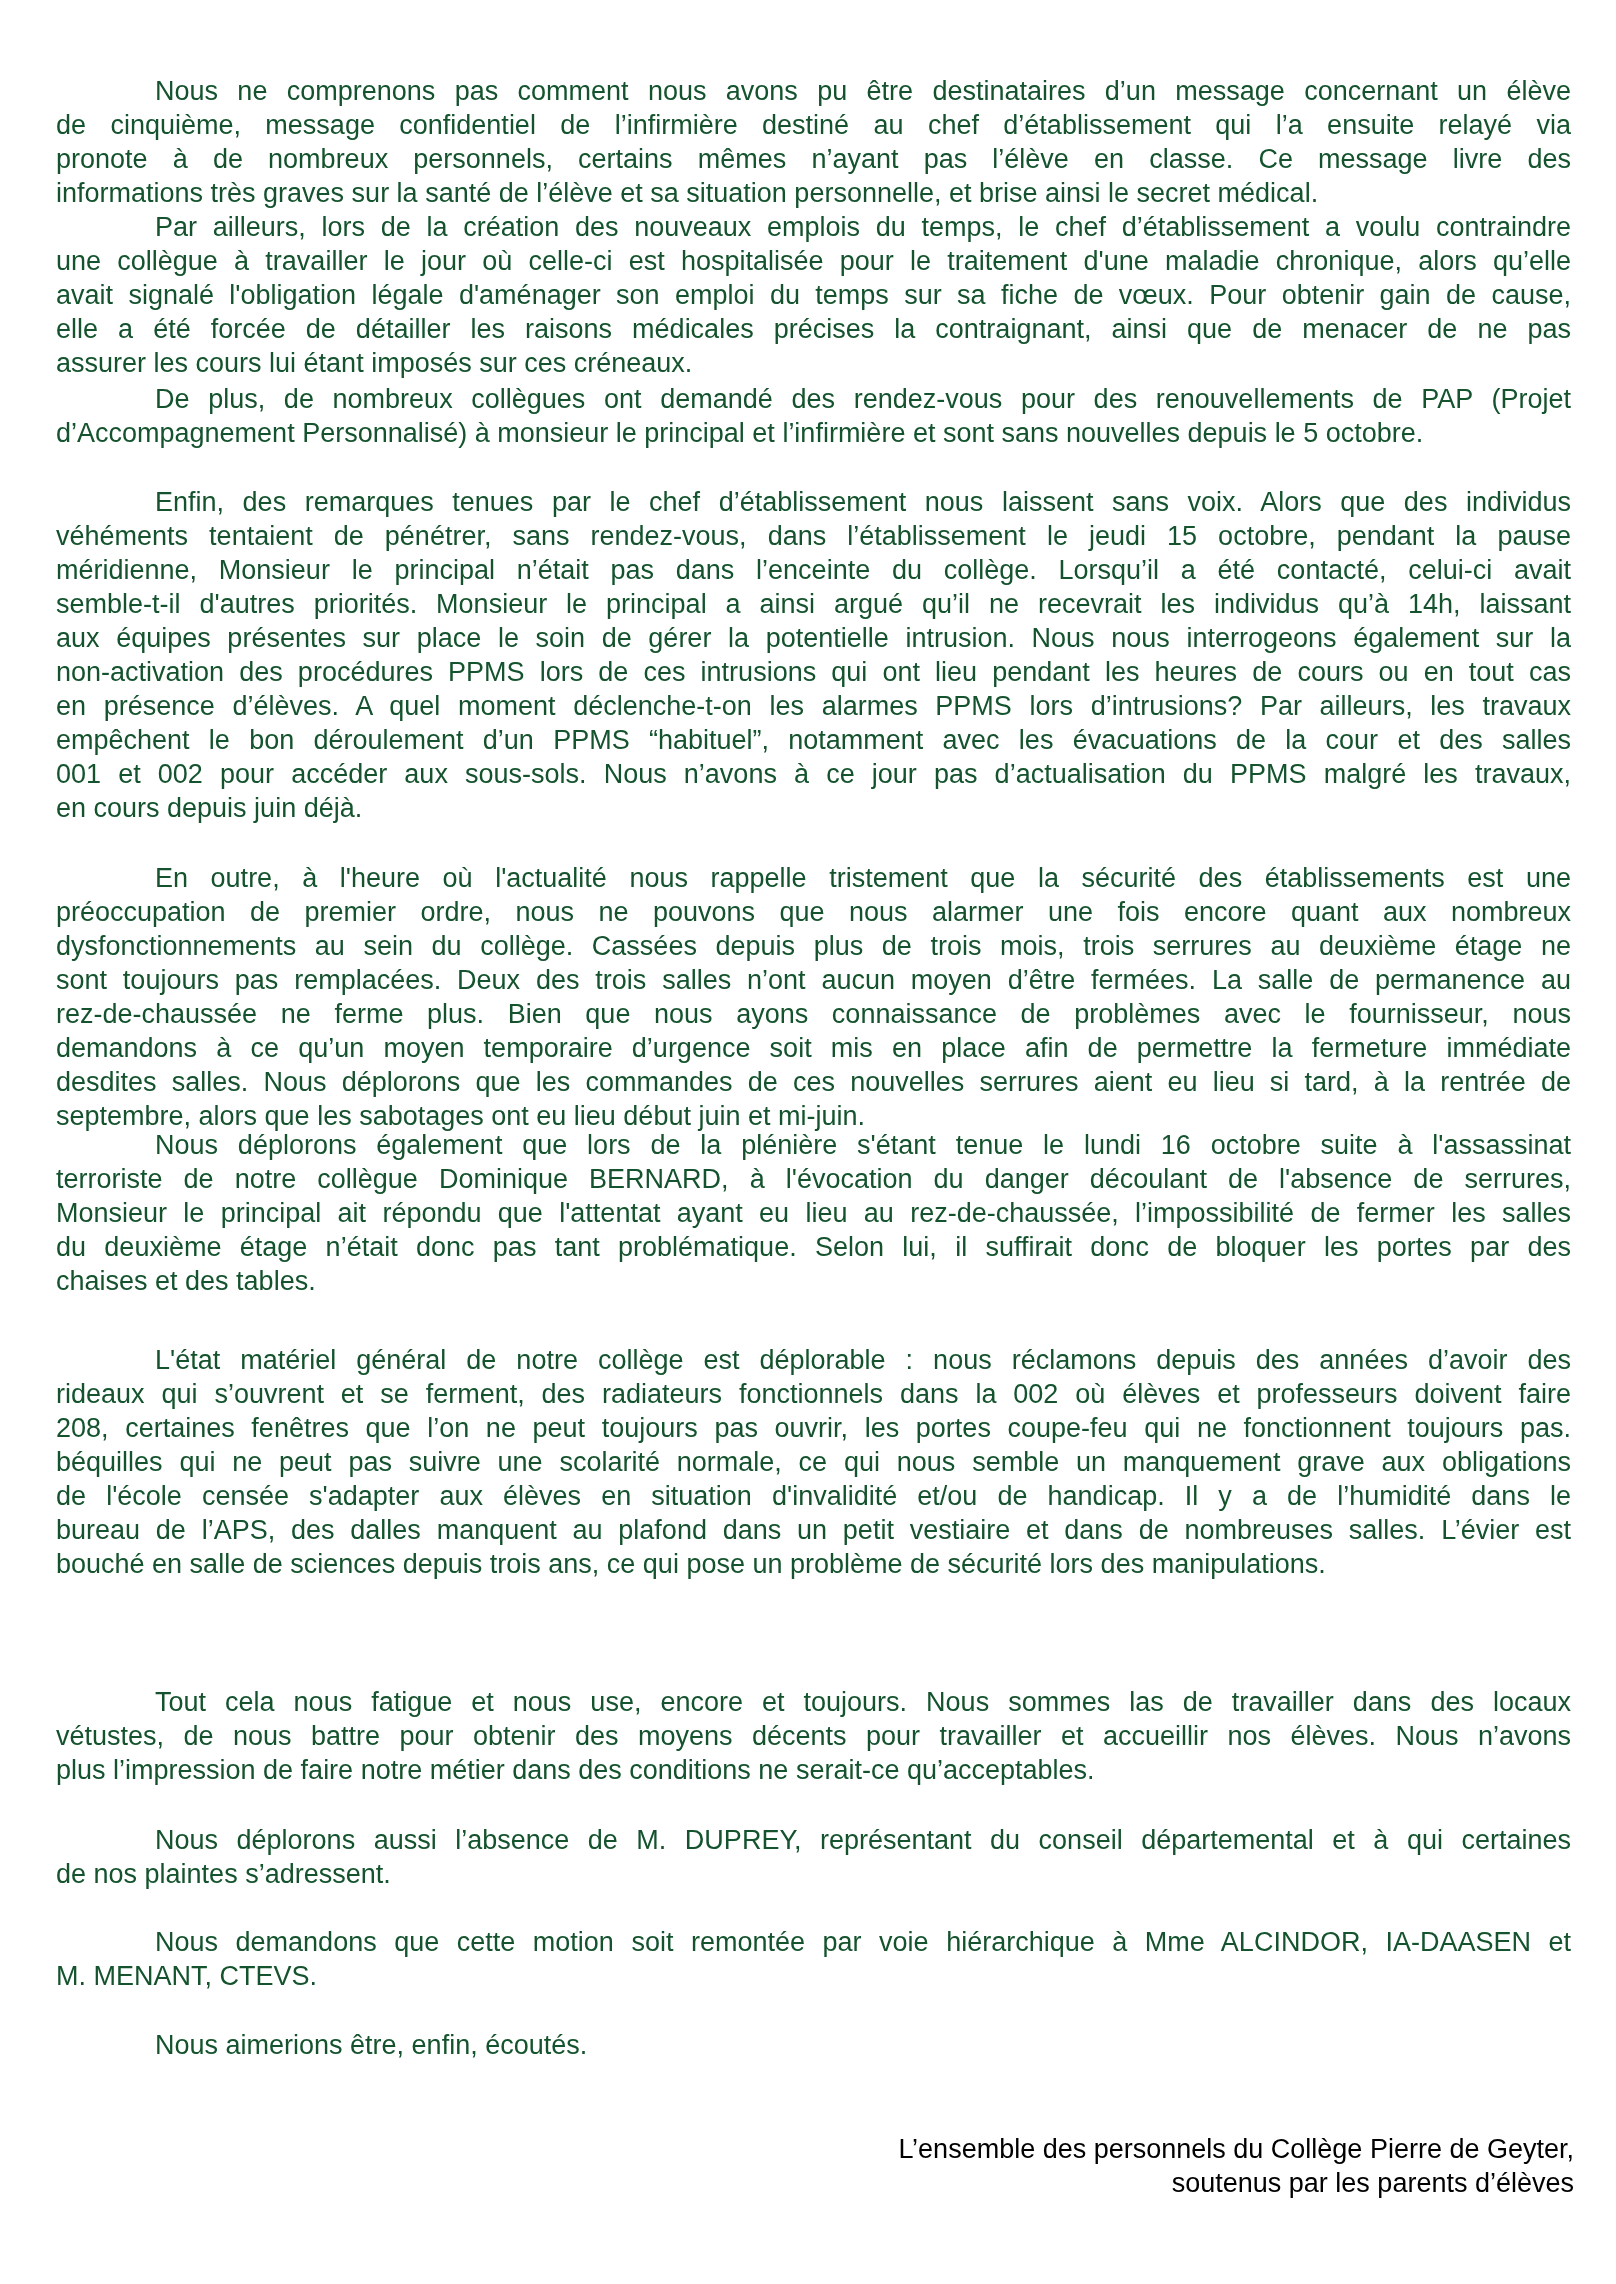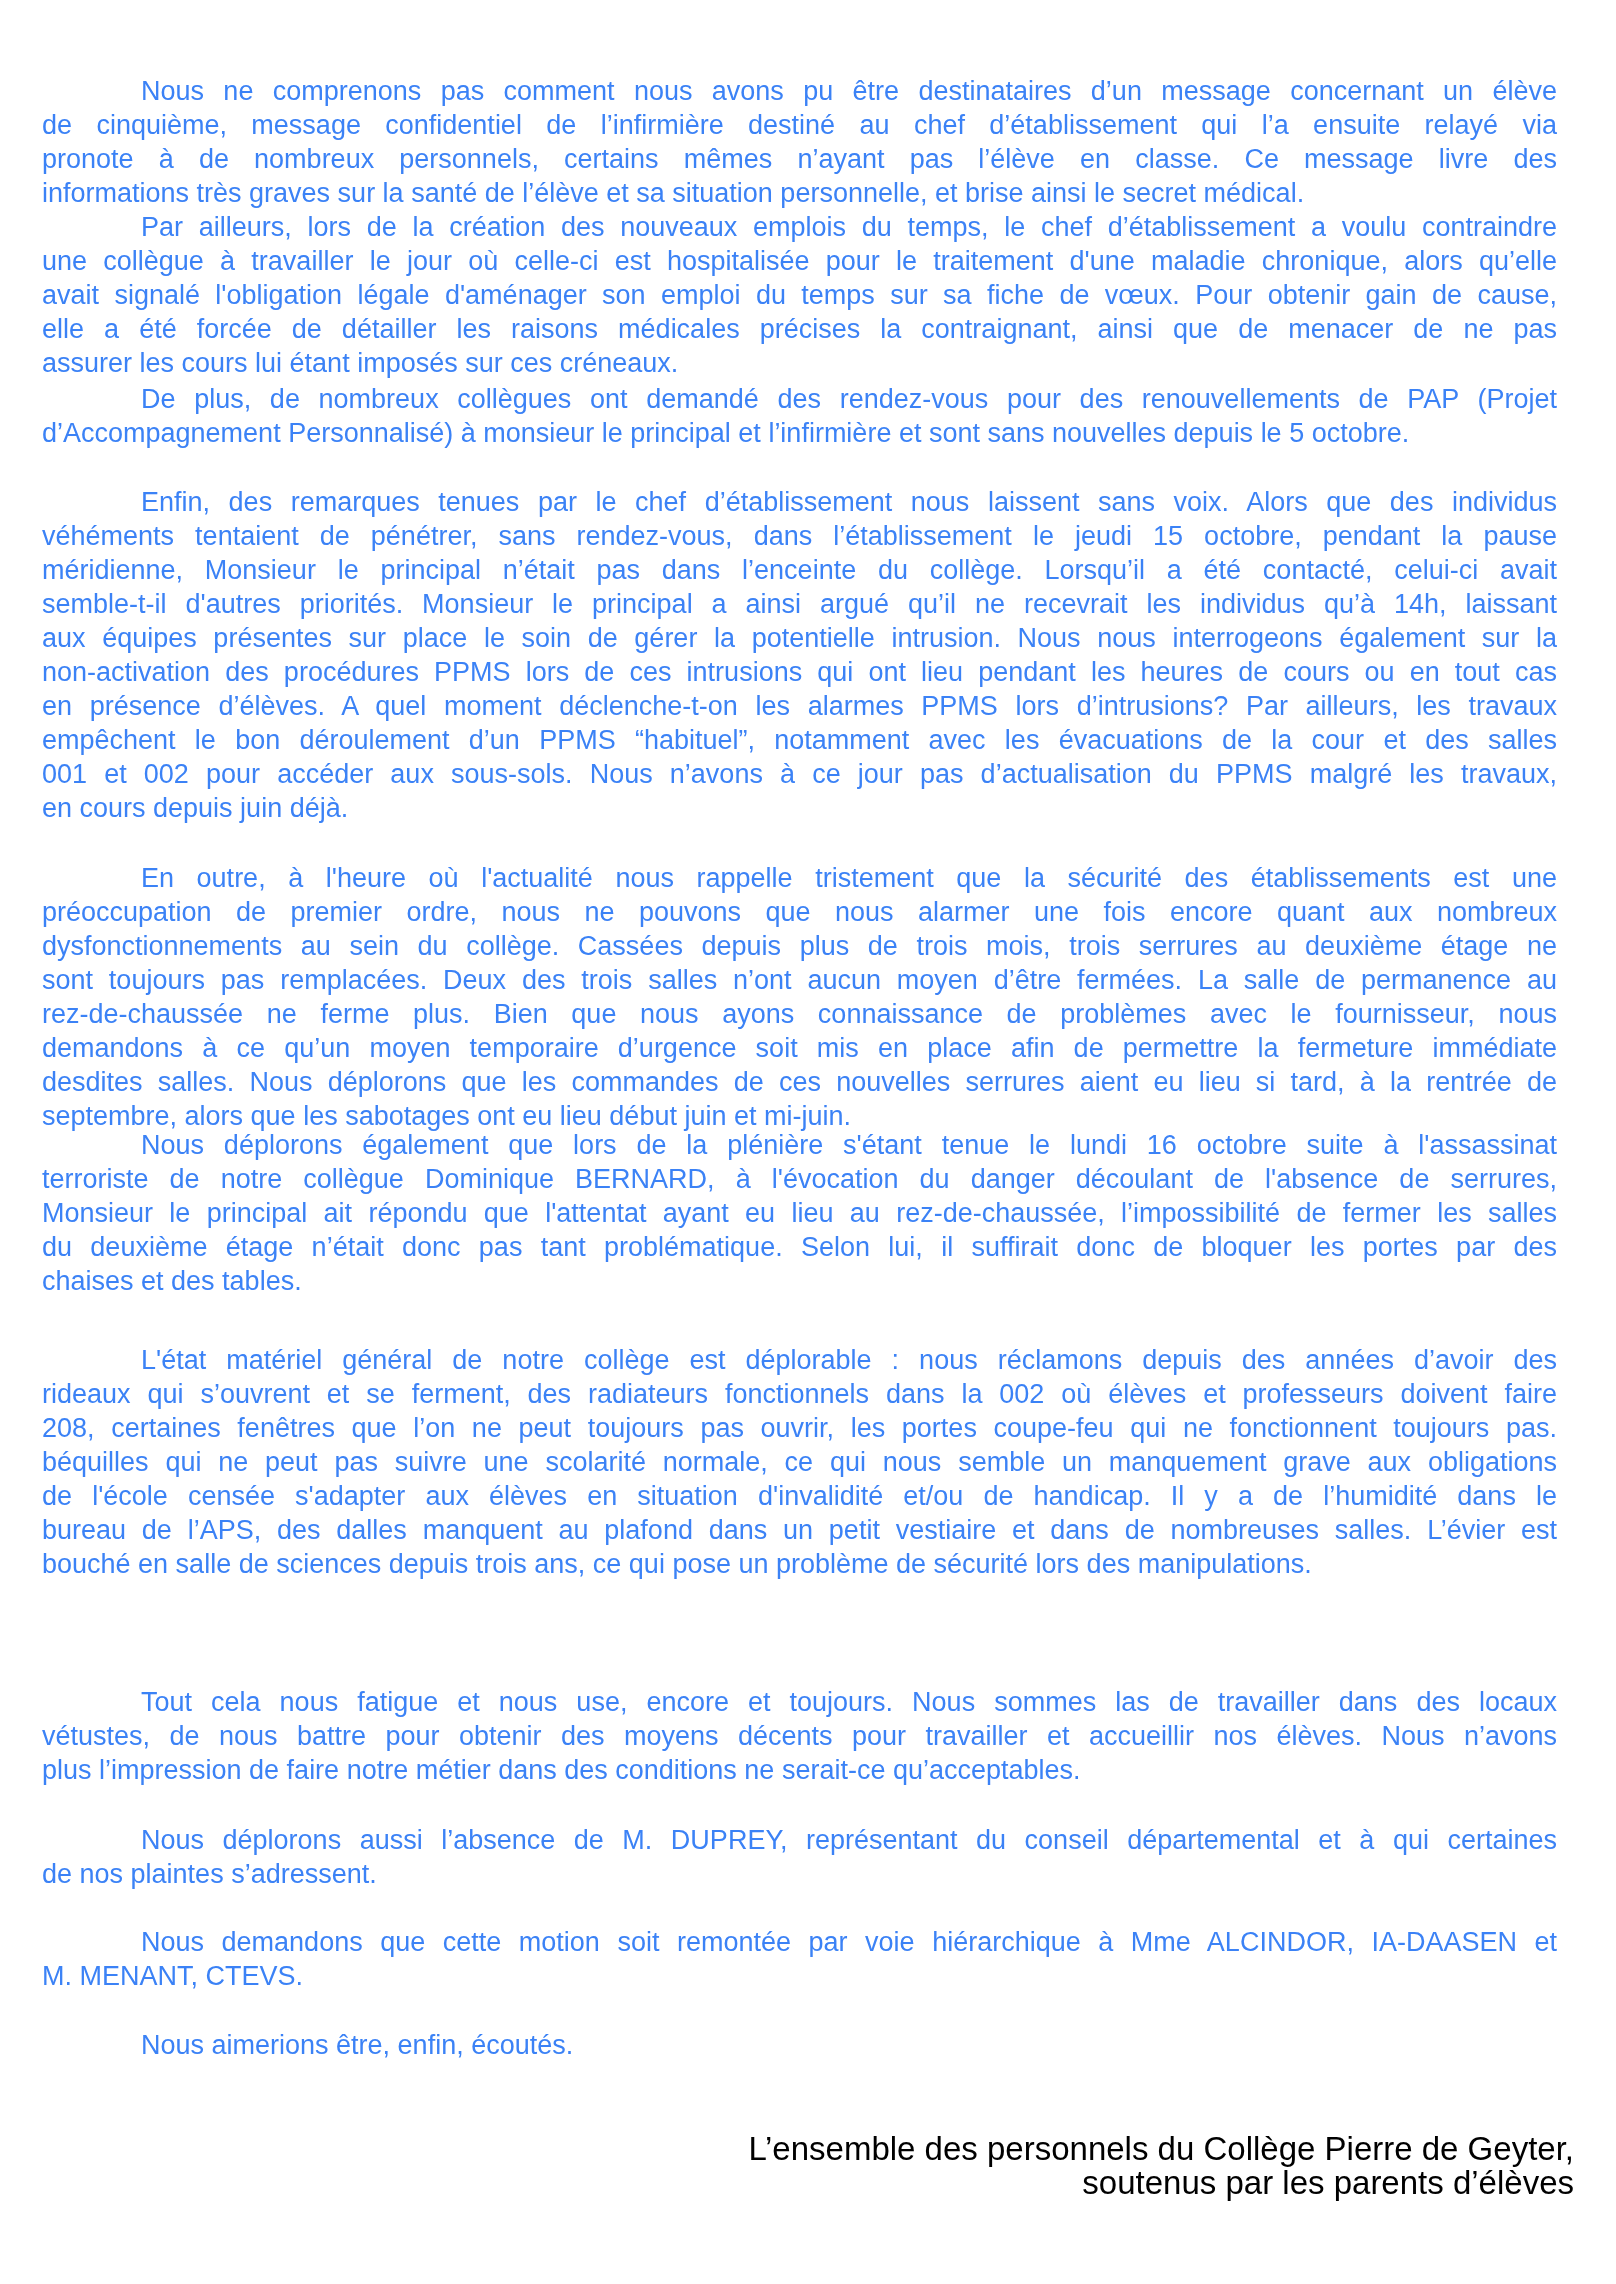--- a/index.html
+++ b/index.html
@@ -1,32 +1,32 @@
 <!DOCTYPE html>
 <html style="font-size:10.4px"><head>
 <meta charset="utf-8">
 <style>
   html, body { margin: 0; padding: 0; background: #ffffff; }
   body { width: 1617px; height: 2284px; position: relative; overflow: hidden; }
   .page { position: absolute; left: 0; top: 0; width: 1617px; height: 2284px; background: #ffffff; }
   .para {
-    position: absolute; left: 42px; width: 1515px;
+    position: absolute; left: 56px; width: 1515px;
     font-family: "Liberation Sans", sans-serif;
-    font-size: 27px; line-height: 34px; color: #3b82f6;
+    font-size: 27px; line-height: 34px; color: #14532d;
   }
   .line {
     display: block; height: 34px; white-space: nowrap;
     text-align: justify; text-align-last: justify; overflow: visible;
   }
   .line.last { text-align: center; text-align-last: left; }
   .line.indent { padding-left: 99px; }
   .sig {
     position: absolute; right: 43px; width: 912px;
     font-family: "Liberation Sans", sans-serif;
-    font-size: 33px; line-height: 34px; color: #000000; text-align: right;
+    font-size: 27px; line-height: 34px; color: #000000; text-align: right;
   }
   .sig .line { text-align: right; text-align-last: right; }
 </style>
 </head>
 <body>
 
 <div class="page">
 
   <div class="para" style="top:74px">
     <span class="line indent" style="white-space: normal; text-align: justify; text-align-last: justify;">Nous ne comprenons pas comment nous avons pu être destinataires d’un message concernant un élève</span>

